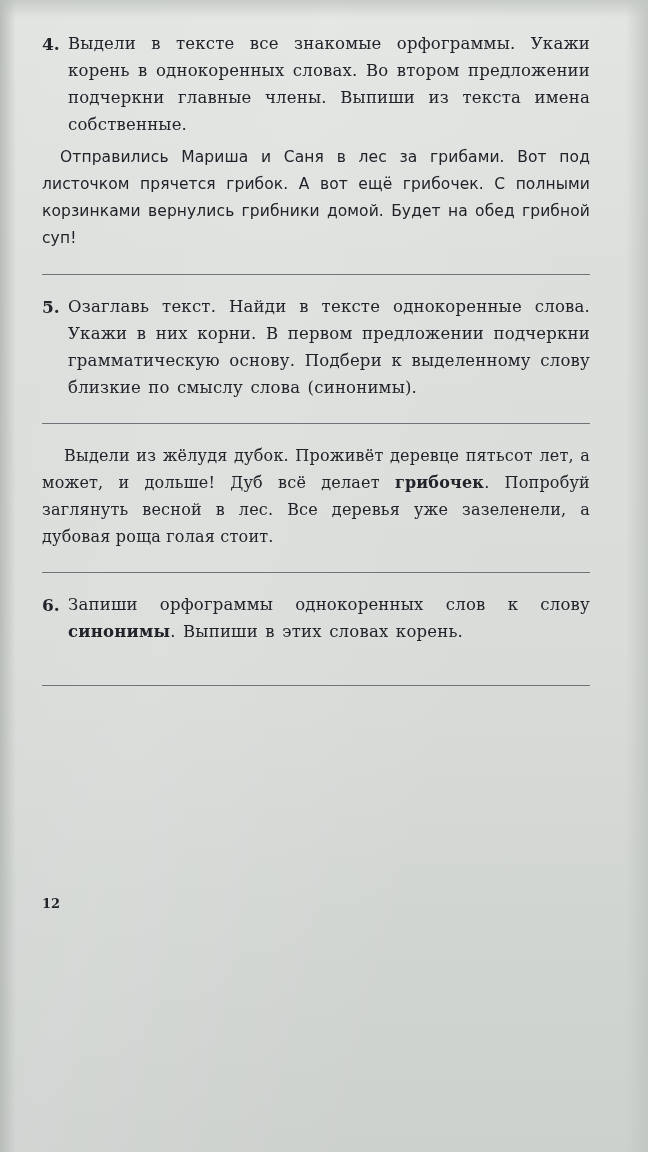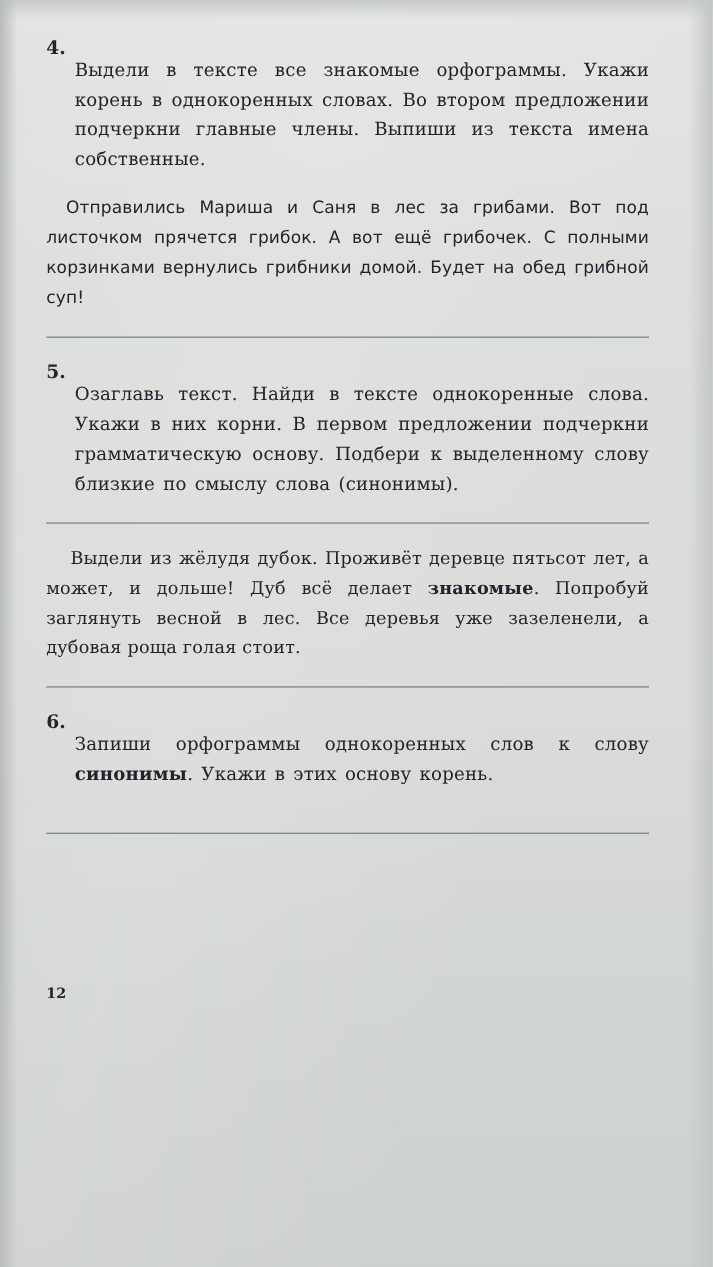--- a/index.html
+++ b/index.html
@@ -60,41 +60,40 @@
     width: 26px;
     flex: 0 0 26px;
     font-family: "DejaVu Serif", serif;
     font-weight: bold;
     font-size: 17px;
     color: #22262a;
     line-height: 28px;
   }
   .task-body {
     flex: 1 1 auto;
-    margin-top: 20px;
   }
   .t-serif {
     font-family: "DejaVu Serif", serif;
     font-size: 16.5px;
     line-height: 27px;
     color: #20242a;
     text-align: justify;
     letter-spacing: 0.2px;
     word-spacing: 2px;
   }
   .t-sans {
     font-family: "DejaVu Sans", sans-serif;
     font-size: 15.5px;
     line-height: 27px;
     color: #20242a;
     text-align: justify;
     letter-spacing: 0.1px;
   }
   .passage {
-    margin-top: 18px;
+    margin-top: 6px;
     text-indent: 18px;
   }
   .passage-serif {
     font-family: "DejaVu Serif", serif;
     font-size: 16px;
     line-height: 27px;
     color: #20242a;
     text-align: justify;
     text-indent: 22px;
     letter-spacing: 0.2px;
@@ -152,29 +151,29 @@
       <div class="task">
         <div class="num">5.</div>
         <div class="task-body">
           <div class="t-serif">Озаглавь текст. Найди в тексте однокоренные слова. Укажи в них корни. В первом предложении подчеркни грамматическую основу. Подбери к выделенному слову близкие по смыслу слова (синонимы).</div>
         </div>
       </div>
     </div>
 
     <div class="rule"></div>
 
-    <div class="t-sans passage-serif"><span>Выдели из жёлудя дубок. Проживёт деревце пятьсот лет, а может, и дольше! Дуб всё делает </span><b>знакомые</b><span>. Попробуй заглянуть весной в лес. Все деревья уже зазеленели, а дубовая роща голая стоит.</span></div>
+    <div class="t-sans passage-serif"><span>Выдели из жёлудя дубок. Проживёт деревце пятьсот лет, а может, и дольше! Дуб всё делает </span><b>грибочек</b><span>. Попробуй заглянуть весной в лес. Все деревья уже зазеленели, а дубовая роща голая стоит.</span></div>
 
     <div class="rule"></div>
 
     <div class="ex">
       <div class="task">
         <div class="num">6.</div>
         <div class="task-body">
-          <div class="t-serif"><span>Запиши орфограммы однокоренных слов к слову </span><b>синонимы</b><span>. Укажи в этих основу корень.</span></div>
+          <div class="t-serif"><span>Запиши орфограммы однокоренных слов к слову </span><b>синонимы</b><span>. Выпиши в этих словах корень.</span></div>
         </div>
       </div>
     </div>
 
     <div class="blank-rule"></div>
   </div>
 
   <div class="page-num blur">12</div>
 </div>
 

